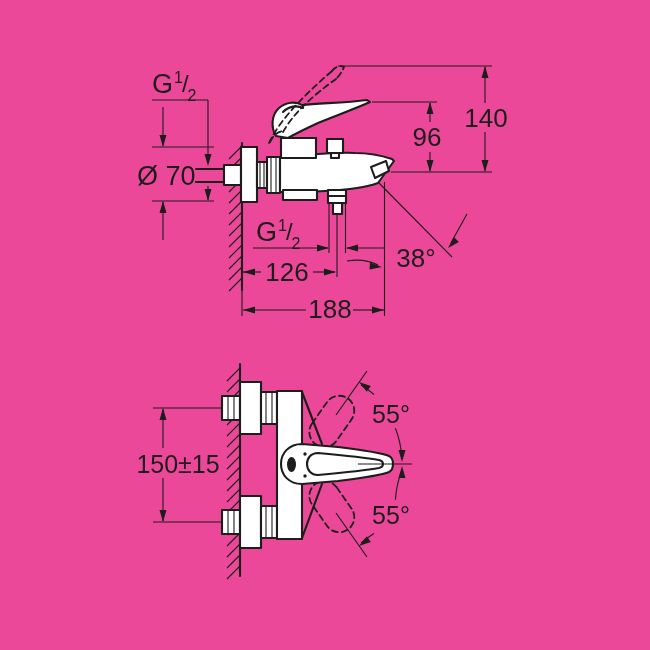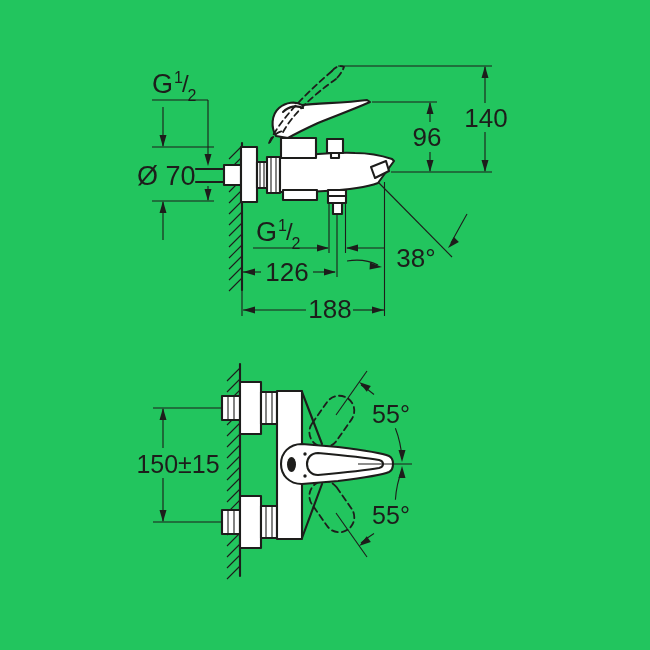--- a/index.html
+++ b/index.html
@@ -1,16 +1,16 @@
 <!DOCTYPE html>
 <html><head>
 <meta charset="utf-8">
 <style>
   html,body{margin:0;padding:0;background:#ffffff;}
-  .stage{width:650px;height:650px;background:#22c55e;position:relative;overflow:hidden;}
+  .stage{width:650px;height:650px;background:#ec4899;position:relative;overflow:hidden;}
   svg{display:block;}
   text{font-family:"Liberation Sans","DejaVu Sans",sans-serif;fill:#1d1d1b;}
   .obj{stroke:#1d1d1b;stroke-width:2.1;fill:none;stroke-linejoin:round;stroke-linecap:round;}
   .objf{stroke:#1d1d1b;stroke-width:2.1;fill:#ffffff;stroke-linejoin:round;}
   .thin{stroke:#1d1d1b;stroke-width:1.1;fill:none;}
   .hatch{stroke:#1d1d1b;stroke-width:1.1;fill:none;}
   .dash{stroke:#1d1d1b;stroke-width:1.8;fill:none;stroke-dasharray:6 4;stroke-linecap:round;}
   .ah{fill:#1d1d1b;stroke:none;}
   .t26{font-size:26px;}
   .t25{font-size:25px;}

